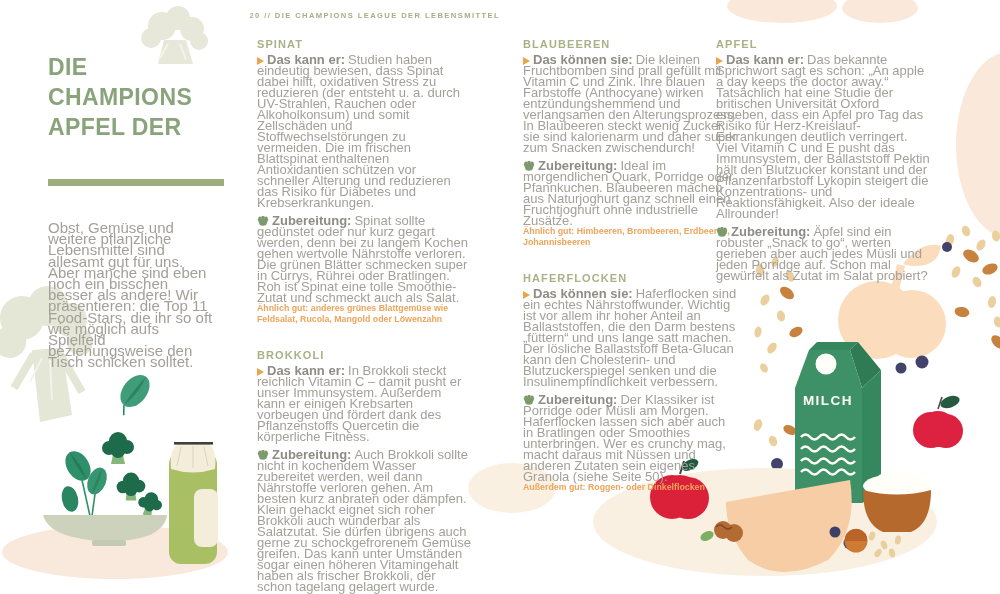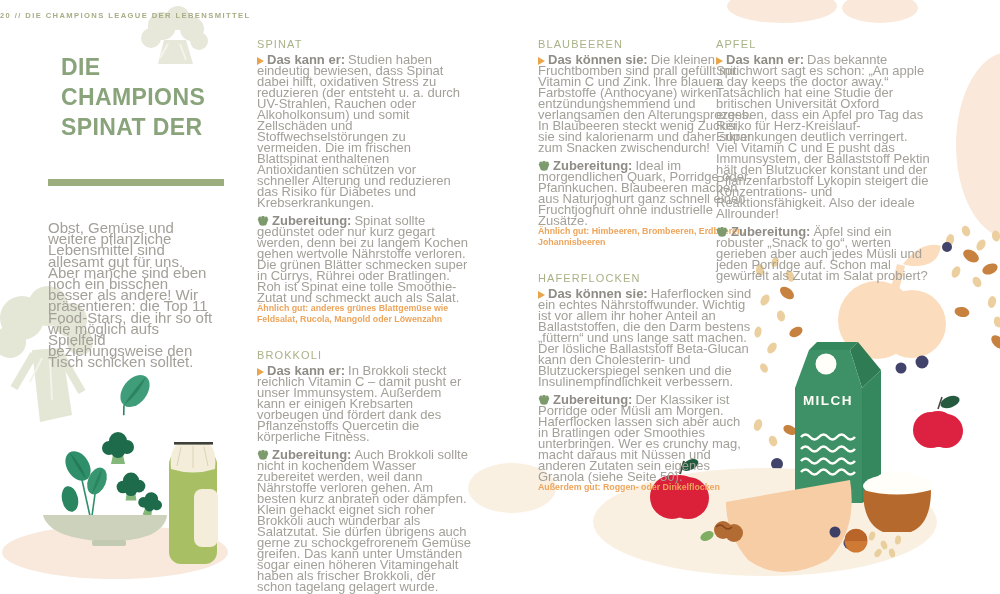--- a/index.html
+++ b/index.html
@@ -1,34 +1,34 @@
 <!DOCTYPE html>
 <html><head>
 <meta charset="utf-8">
 <style>
   html,body{margin:0;padding:0;background:#ffffff;}
   .canvas{position:relative;width:1000px;height:594px;background:#ffffff;overflow:hidden;
           font-family:"Liberation Sans",sans-serif;}
   svg{display:block;}
   .illu{position:absolute;pointer-events:none;}
 
-  .page-header{position:absolute;top:11px;width:500px;text-align:left;
+  .page-header{position:absolute;top:11px;width:500px;text-align:right;
     font-size:7.6px;font-weight:bold;letter-spacing:1.4px;color:#a6ae85;white-space:nowrap;}
   #hdrL{left:0;} #hdrR{left:500px;}
 
   .title{position:absolute;left:48px;top:52px;width:195px;
-    font-size:23px;line-height:30px;font-weight:bold;color:#89a37b;letter-spacing:.4px;margin-left:13px;}
+    font-size:23px;line-height:30px;font-weight:bold;color:#89a37b;letter-spacing:.4px;}
   .rule{position:absolute;left:48px;top:179px;width:176px;height:7px;background:#9cae7e;}
   .intro{position:absolute;left:48px;top:222px;width:168px;
     font-size:15px;line-height:11.2px;color:#a3a099;}
 
   .col{position:absolute;top:38px;width:214px;}
-  #colA{left:257px;} #colB{left:538px;} #colC{left:716px;}
-
-  .sec-h{font-size:11px;font-weight:normal;color:#a9b287;letter-spacing:1.1px;margin:0 0 4px 0;}
+  #colA{left:257px;} #colB{left:523px;} #colC{left:716px;}
+
+  .sec-h{font-size:11px;font-weight:bold;color:#a9b287;letter-spacing:1.1px;margin:0 0 4px 0;}
   .sec-h.mt{margin-top:24px;}
   .para{font-size:13px;line-height:11px;color:#a3a099;margin:0 0 7px 0;}
   .para.prep{margin-bottom:0;}
   .lead{font-weight:bold;color:#8e8c85;padding-right:3px;}
   .similar{font-size:8.8px;line-height:11px;color:#eda55c;font-weight:bold;margin:0 0 8px 0;}
 
   .play{display:inline-block;width:0;height:0;border-left:7px solid #eaa449;
     border-top:4px solid transparent;border-bottom:4px solid transparent;
     margin-right:3px;vertical-align:-0.5px;}
   .bowlicon{display:inline-block;vertical-align:-1px;margin-right:3px;}
@@ -248,21 +248,21 @@
         <circle cx="8" cy="2" r="17" fill="#dc2240"></circle>
       <circle cx="0" cy="0" r="18" fill="#dc2240"></circle>
     </g>
   </svg>
 
   <div class="page-header" id="hdrL">20 // DIE CHAMPIONS LEAGUE DER LEBENSMITTEL</div>
 
   <div class="title">
     <div>DIE</div>
     <div>CHAMPIONS</div>
-    <div>SPINAT DER</div>
+    <div>APFEL DER</div>
   </div>
   <div class="rule"></div>
   <div class="intro">Obst, Gemüse und weitere pflanzliche Lebensmittel sind allesamt gut für uns. Aber manche sind eben noch ein bisschen besser als andere! Wir präsentieren: die Top 11 Food-Stars, die ihr so oft wie möglich aufs Spielfeld beziehungsweise den Tisch schicken solltet.</div>
 
   <div class="col" id="colA">
     <h2 class="sec-h">SPINAT</h2>
     <p class="para"><span class="play"></span><span class="lead">Das kann er:</span><span>Studien haben eindeutig bewiesen, dass Spinat dabei hilft, oxidativen Stress zu reduzieren (der entsteht u. a. durch UV-Strahlen, Rauchen oder Alkoholkonsum) und somit Zellschäden und Stoffwechselstörungen zu vermeiden. Die im frischen Blattspinat enthaltenen Antioxidantien schützen vor schneller Alterung und reduzieren das Risiko für Diabetes und Krebserkrankungen.</span></p>
     <p class="para prep"><svg class="bowlicon" width="12" height="10" viewBox="0 0 12 10">
           <circle cx="3" cy="2.4" r="1.8" fill="#7d9a6d"></circle>
           <circle cx="6" cy="1.7" r="1.8" fill="#7d9a6d"></circle>

